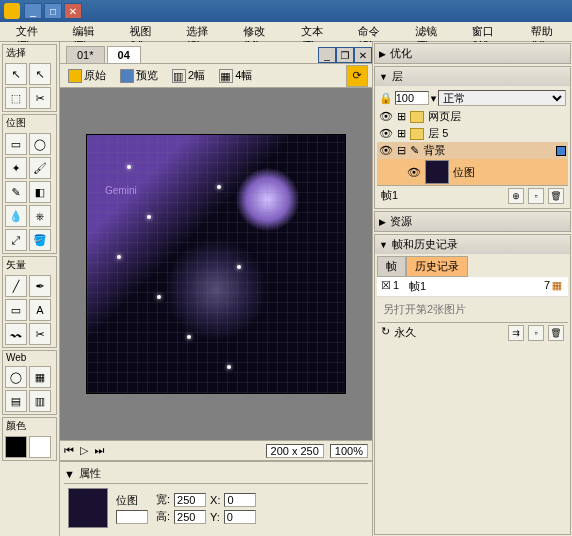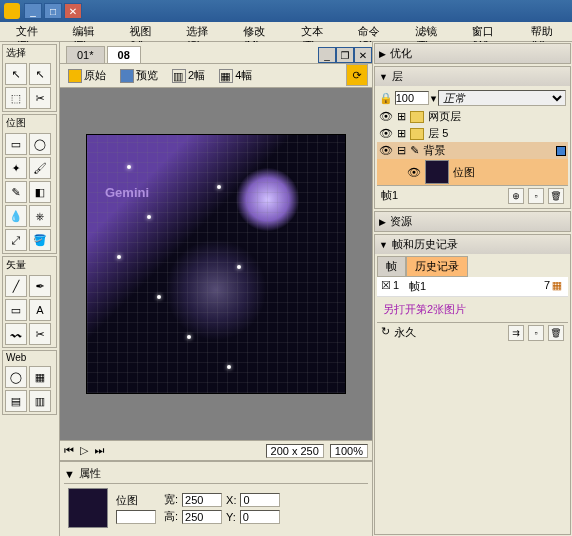--- a/index.html
+++ b/index.html
@@ -16,57 +16,57 @@
 .toolcol { width: 60px; background: #ece9d8; border-right: 1px solid #aca899; overflow: hidden; }
 .toolgroup { border: 1px solid #aca899; margin: 2px; background: #ece9d8; }
 .toolgroup .label { font-size: 10px; padding: 1px 3px; background: #ece9d8; }
 .toolgrid { display: flex; flex-wrap: wrap; padding: 2px; gap: 2px; }
 .toolbtn { width: 22px; height: 22px; border: 1px solid #aca899; background: #f5f5f0; display: flex; align-items: center; justify-content: center; cursor: pointer; }
 .center { flex: 1; display: flex; flex-direction: column; background: #d946ef; }
 .doctabs { display: flex; background: #ece9d8; border-bottom: 1px solid #aca899; height: 22px; align-items: flex-end; padding-left: 6px; }
 .doctab { padding: 2px 10px; background: #d4d0c8; border: 1px solid #aca899; border-bottom: none; margin-right: 2px; cursor: pointer; }
 .doctab.active { background: #fff; font-weight: bold; }
 .doctabs .spacer { flex: 1; }
-.viewbar { display: flex; background: #ece9d8; height: 24px; padding: 0 4px; gap: 6px; border-bottom: 1px solid #aca899; }
+.viewbar { display: flex; background: #ece9d8; height: 24px; align-items: center; padding: 0 4px; gap: 6px; border-bottom: 1px solid #aca899; }
 .vbtn { display: flex; align-items: center; gap: 2px; padding: 1px 4px; cursor: pointer; }
 .vbtn .swatch { width: 14px; height: 14px; border: 1px solid #888; }
 .canvaswrap { flex: 1; background: #808080; display: flex; align-items: center; justify-content: center; position: relative; overflow: hidden; }
 .canvas { width: 260px; height: 260px; background: #0a0818; background-image: radial-gradient(circle at 70% 25%, #d0c0ff 0%, #8060c0 8%, transparent 12%), radial-gradient(circle at 50% 60%, rgba(200,180,255,0.4) 0%, rgba(100,80,160,0.3) 15%, transparent 25%), linear-gradient(135deg, #6040a0 20%, transparent 40%); position: relative; border: 1px solid #000; }
 .canvas::before { content: ""; position: absolute; inset: 0; background-image: repeating-linear-gradient(0deg, rgba(120,120,120,0.15) 0 1px, transparent 1px 10px), repeating-linear-gradient(90deg, rgba(120,120,120,0.15) 0 1px, transparent 1px 10px); }
 .star { position: absolute; width: 4px; height: 4px; background: #fff; border-radius: 50%; box-shadow: 0 0 4px #fff; }
-.gemini { position: absolute; top: 50px; left: 18px; color: #b090e0; font-size: 13px; font-weight: bold; }
+.gemini { position: absolute; top: 50px; left: 18px; color: #b090e0; font-size: 10px; font-weight: normal; }
 .statusbar { display: flex; background: #ece9d8; height: 20px; align-items: center; padding: 0 4px; gap: 6px; border-top: 1px solid #aca899; }
 .statusbar .field { background: #fff; border: 1px inset #aca899; padding: 0 4px; }
 .proppanel { background: #ece9d8; border-top: 2px solid #aca899; padding: 4px; }
 .proppanel .hdr { display: flex; align-items: center; gap: 4px; border-bottom: 1px solid #aca899; padding-bottom: 2px; }
 .proppanel .content { display: flex; gap: 8px; padding: 4px; align-items: center; }
 .thumb { width: 40px; height: 40px; background: #1a1030; border: 1px solid #888; }
 .propfields { display: flex; flex-direction: column; gap: 2px; }
 .proprow { display: flex; gap: 4px; align-items: center; }
-.proprow input { width: 40px; border: 1px inset #aca899; padding: 0 2px; }
+.proprow input { width: 32px; border: 1px inset #aca899; padding: 0 2px; }
 .panelcol { width: 200px; background: #ece9d8; border-left: 1px solid #aca899; display: flex; flex-direction: column; overflow: hidden; }
 .panel { border: 1px solid #aca899; margin: 1px; }
 .panelhdr { background: linear-gradient(#e8e4d8,#d4d0c8); padding: 2px 4px; display: flex; align-items: center; gap: 4px; cursor: pointer; }
 .panelhdr .tri { font-size: 9px; }
 .panelbody { background: #ece9d8; padding: 2px; }
 .layerrow { display: flex; align-items: center; gap: 4px; padding: 1px 2px; }
 .layerrow.sel { background: #f5c080; }
 .layerrow.sel2 { background: #e8c8a0; }
 .eye { width: 14px; height: 14px; display: flex; align-items: center; justify-content: center; }
 .foldericon { width: 14px; height: 12px; background: #f0d060; border: 1px solid #b09020; }
 .layerthumb { width: 24px; height: 24px; background: #1a1030; border: 1px solid #888; }
 .opacity { display: flex; gap: 2px; align-items: center; padding: 2px; }
 .opacity input { width: 34px; border: 1px inset #aca899; }
-.opacity select { flex: 1; border: 1px inset #aca899; font-style: italic; }
+.opacity select { flex: 1; border: 1px inset #aca899; }
 .framebar { display: flex; justify-content: space-between; padding: 2px 4px; border-top: 1px solid #aca899; }
 .histtabs { display: flex; }
 .histtab { padding: 2px 8px; background: #d4d0c8; border: 1px solid #aca899; cursor: pointer; }
 .histtab.active { background: #fdba74; }
 .histrow { display: flex; padding: 2px 4px; background: #fff; border-bottom: 1px solid #ddd; }
-.redtext { color: #a21caf; font-size: 14px; padding: 4px 6px; line-height: 1.5; }
+.redtext { color: #737373; font-size: 14px; padding: 4px 6px; line-height: 1.5; }
 .bottombar { display: flex; justify-content: space-between; padding: 2px 4px; border-top: 1px solid #aca899; align-items: center; }
 .iconrow { display: flex; gap: 4px; }
 .smicon { width: 16px; height: 16px; border: 1px solid #aca899; background: #f5f5f0; cursor: pointer; display: flex; align-items: center; justify-content: center; font-size: 9px; }
 </style>
 </head>
 <body>
 
 <div class="titlebar">
   <div class="icon"></div>
   <div class="winbtns">
@@ -128,26 +128,33 @@
     </div>
     <div class="toolgroup">
       <div class="label">Web</div>
       <div class="toolgrid">
         <div class="toolbtn">◯</div>
         <div class="toolbtn">▦</div>
         <div class="toolbtn">▤</div>
         <div class="toolbtn">▥</div>
       </div>
     </div>
+    <div class="toolgroup">
+      <div class="label">颜色</div>
+      <div class="toolgrid">
+        <div class="toolbtn" style="background:#000"></div>
+        <div class="toolbtn" style="background:#fff"></div>
+      </div>
+    </div>
   </div>
 
   <div class="center">
     <div class="doctabs">
       <div class="doctab">01*</div>
-      <div class="doctab active">08</div>
+      <div class="doctab active">04</div>
       <div class="spacer"></div>
       <div class="winbtn" style="background:#d4d0c8;color:#000">_</div>
       <div class="winbtn" style="background:#d4d0c8;color:#000">❐</div>
       <div class="winbtn" style="background:#d4d0c8;color:#000">✕</div>
     </div>
     <div class="viewbar">
       <div class="vbtn">
           <span class="swatch" style="background:#f5b800"></span>
           <span>原始</span>
         </div>

